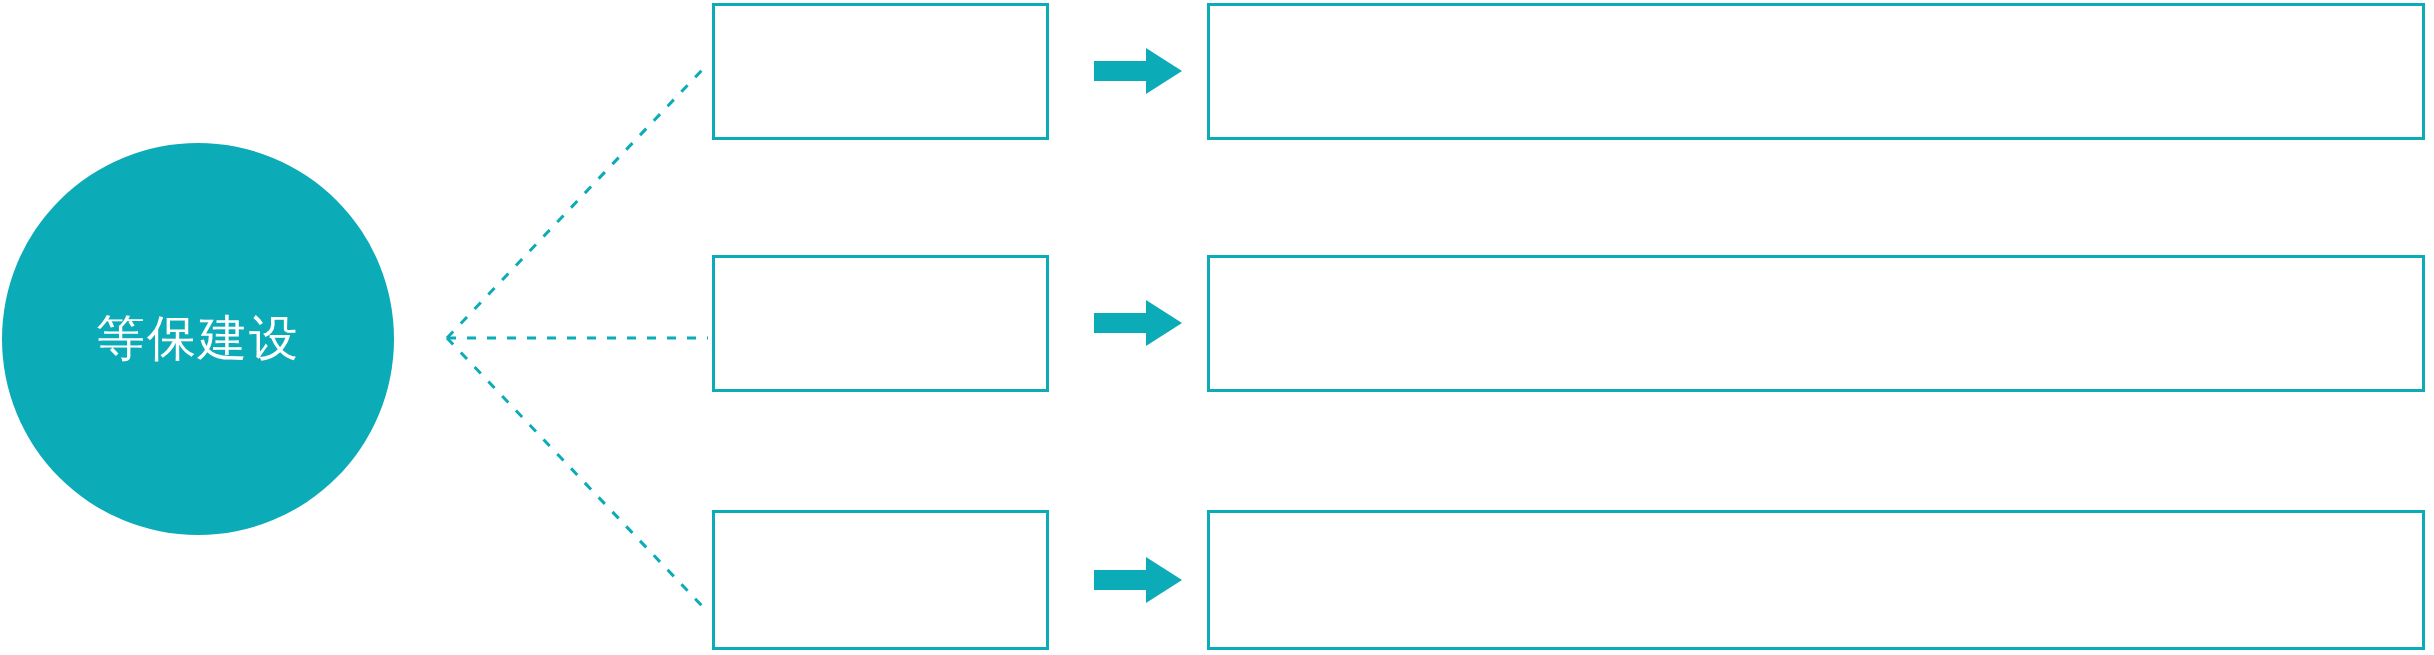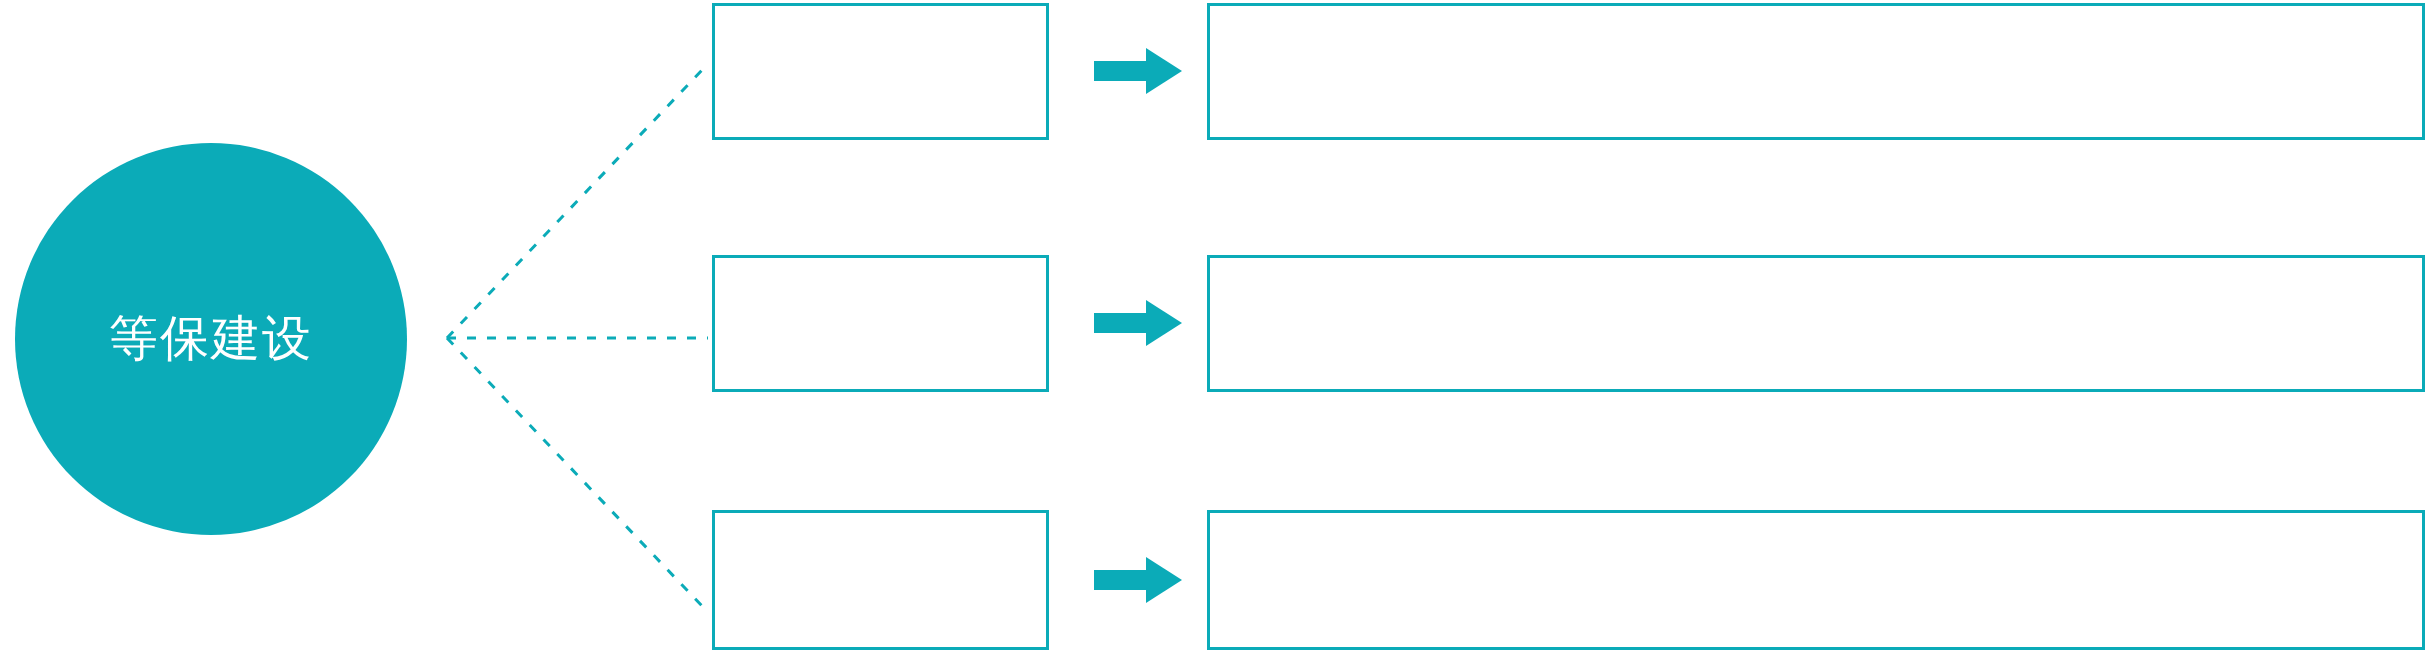--- a/index.html
+++ b/index.html
@@ -26,21 +26,21 @@
     left: 0;
     top: 0;
     width: 2434px;
     height: 655px;
     pointer-events: none;
   }
 
   
   .hub-circle {
     position: absolute;
-    left: 15px;
+    left: 2px;
     top: 143px;
     width: 392px;
     height: 392px;
     border-radius: 50%;
     background: #0BABB8;
     display: flex;
     flex-direction: column;
     align-items: center;
     justify-content: center;
     box-sizing: border-box;

